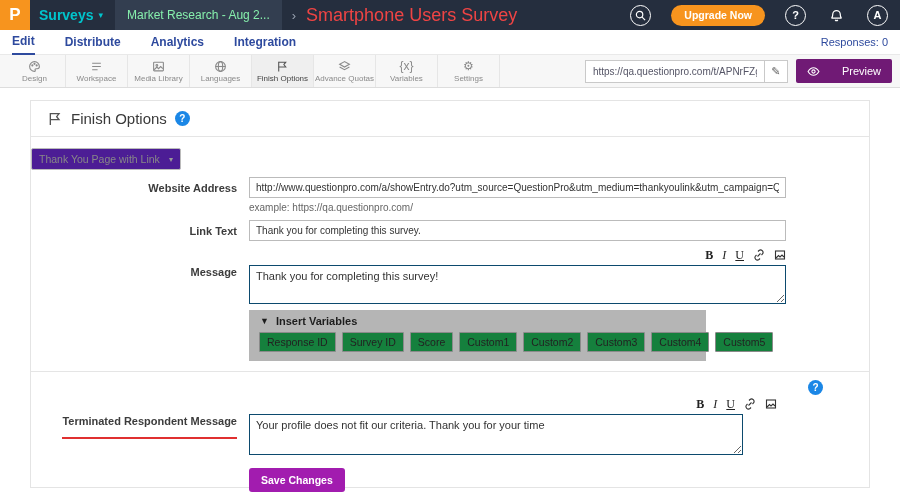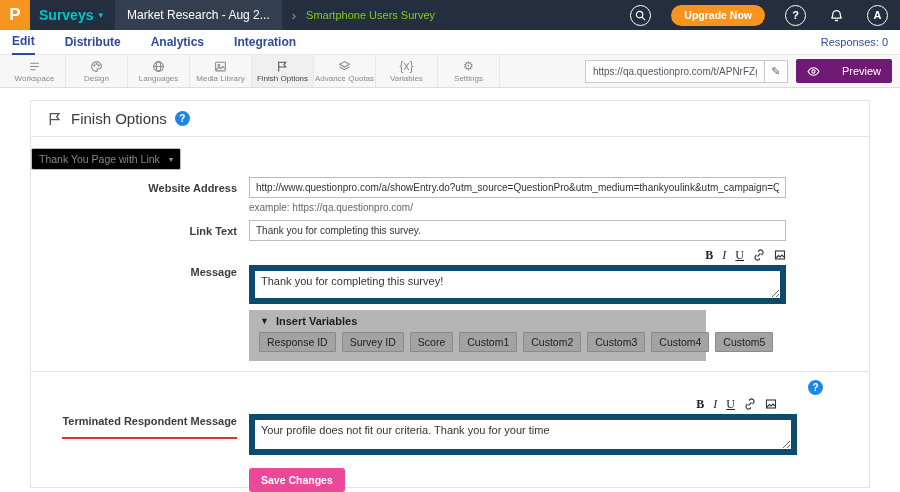--- a/index.html
+++ b/index.html
@@ -11,24 +11,24 @@
     color: #333;
   }
 
   
   .topbar { height: 30px; background: #252e3e; display: flex; align-items: center; }
   .logo { width: 30px; height: 30px; background: #f7941e; color: #fff; font-weight: bold;
           font-size: 17px; display: flex; align-items: center; justify-content: center; cursor: pointer; }
   .product { color: #00c5cd; font-weight: bold; font-size: 14px; margin-left: 9px; cursor: pointer; }
   .product-caret { color: #00c5cd; font-size: 9px; margin: 0 12px 0 5px; cursor: pointer; }
   .crumb-parent { background: #333e50; height: 30px; display: flex; align-items: center;
-                  padding: 0 12px; color: #ffffff; font-size: 12px; max-width: 185px;
+                  padding: 0 12px; color: #86efac; font-size: 12px; max-width: 185px;
                   white-space: nowrap; cursor: pointer; }
   .crumb-sep { color: #98a1b0; font-size: 13px; margin: 0 10px; }
-  .crumb-current { color: #84cc16; font-size: 11px; }
+  .crumb-current { color: #ef4444; font-size: 18px; }
   .topbar-right { margin-left: auto; display: flex; align-items: center; gap: 20px; padding-right: 12px; }
   .circle-btn { width: 21px; height: 21px; border: 1.5px solid #fff; border-radius: 50%;
                 display: flex; align-items: center; justify-content: center; color: #fff;
                 font-size: 11px; font-weight: bold; cursor: pointer; background: transparent; }
   .upgrade { background: #f7941e; color: #fff; border: none; border-radius: 11px;
              height: 21px; padding: 0 13px; font-size: 10.5px; font-weight: bold; cursor: pointer; }
   .icon-svg { display: block; }
 
   
   .navbar { height: 25px; display: flex; align-items: center; padding: 7px 12px;
@@ -65,50 +65,50 @@
               font-size: 10px; font-weight: bold; display: inline-flex; align-items: center;
               justify-content: center; cursor: pointer; }
   .hr { border: none; border-top: 1px solid #e5e5e5; }
 
   .form { padding-top: 11px; }
   .row { display: flex; margin-bottom: 7px; }
   .lbl { width: 218px; text-align: right; padding-right: 12px; font-size: 11px; font-weight: bold;
          color: #3c3c3c; padding-top: 5px; flex-shrink: 0; }
   .fake-select { width: 150px; height: 22px; border: 1px solid #bbb; border-radius: 2px;
                  display: flex; align-items: center; justify-content: space-between;
-                 padding: 0 7px; font-size: 10.5px; color: #888; cursor: pointer; background: #000000; }
+                 padding: 0 7px; font-size: 10.5px; color: #888; cursor: pointer; background: #4c1d95; }
   .fake-select .sel-caret { font-size: 8px; color: #999; }
   .text-input { width: 537px; height: 21px; border: 1px solid #bbb; font-size: 10px; padding: 0 6px;
                 color: #333; font-family: "Liberation Sans", sans-serif; outline: none; }
   .example { font-size: 10px; color: #666; margin-top: 4px; }
 
   .editor-field { width: 537px; }
   .editor-bar { display: flex; justify-content: flex-end; align-items: center; gap: 9px;
                 margin-bottom: 3px; height: 14px; }
   .ebtn { font-family: "Liberation Serif", serif; font-size: 12px; color: #222; cursor: pointer; line-height: 12px; }
   .ebtn.b { font-weight: bold; }
   .ebtn.i { font-style: italic; }
   .ebtn.u { text-decoration: underline; }
-  .msg-box { width: 537px; height: 39px; border: 6px solid #0c4a6e; font-size: 11px; padding: 4px 6px;
+  .msg-box { width: 537px; height: 39px; border: 1px solid #0c4a6e; font-size: 11px; padding: 4px 6px;
              color: #333; font-family: "Liberation Sans", sans-serif; resize: both; outline: none; }
 
   .vars-panel { width: 457px; background: #b5b5b5; margin-top: 2px; }
   .vars-head { display: flex; align-items: center; gap: 7px; padding: 5px 11px 4px;
                font-size: 11px; font-weight: bold; color: #1d1d1d; cursor: pointer; }
   .vars-caret { font-size: 9px; }
   .vars-btns { display: flex; gap: 6px; padding: 1px 10px 9px; }
-  .vbtn { background: #a3a3a3; border: 1px solid #8a8a8a; border-radius: 1px; font-size: 10.5px;
+  .vbtn { background: #15803d; border: 1px solid #8a8a8a; border-radius: 1px; font-size: 10.5px;
           padding: 3px 7px; color: #222; cursor: pointer; white-space: nowrap; }
 
   .divider2 { margin-top: 10px; }
   .help-row { display: flex; justify-content: flex-end; padding: 8px 46px 0 0; }
 
   .terminated-lbl-text { border-bottom: 2px solid #e03030; padding-bottom: 10px; display: inline-block; }
   .save-row { margin-top: 9px; }
-  .save-btn { background: #ec4899; color: #fff; border: none; border-radius: 3px; font-size: 10.5px;
+  .save-btn { background: #a21caf; color: #fff; border: none; border-radius: 3px; font-size: 10.5px;
               padding: 6px 12px; cursor: pointer; font-weight: bold; }
 </style>
 </head>
 <body>
 
 <div class="topbar">
   <div class="logo">P</div>
   <div class="product">Surveys</div>
   <div class="product-caret">▾</div>
 
@@ -142,51 +142,51 @@
   <div class="nav-tab">Distribute</div>
   <div class="nav-tab">Analytics</div>
   <div class="nav-tab">Integration</div>
   <div class="responses">Responses: 0</div>
 </div>
 
 <div class="toolbar">
 
   <div class="tool">
     <svg width="13" height="13" viewBox="0 0 24 24" fill="none" stroke="#8a8a8a" stroke-width="2">
-        <path d="M4 6h16M4 12h16M4 18h10"></path>
-      </svg>
-    <span class="tlabel">Workspace</span>
-  </div>
-
-  <div class="tool">
-    <svg width="13" height="13" viewBox="0 0 24 24" fill="none" stroke="#8a8a8a" stroke-width="2">
         <path d="M12 3a9 9 0 1 0 0 18c1.5 0 2-1 1.3-2.2-.8-1.3.2-2.8 1.7-2.8H17a4 4 0 0 0 4-4c0-5-4-9-9-9z"></path>
         <circle cx="8" cy="10" r="1"></circle>
         <circle cx="12" cy="7" r="1"></circle>
         <circle cx="16" cy="10" r="1"></circle>
       </svg>
     <span class="tlabel">Design</span>
   </div>
 
   <div class="tool">
     <svg width="13" height="13" viewBox="0 0 24 24" fill="none" stroke="#8a8a8a" stroke-width="2">
+        <path d="M4 6h16M4 12h16M4 18h10"></path>
+      </svg>
+    <span class="tlabel">Workspace</span>
+  </div>
+
+  <div class="tool">
+    <svg width="13" height="13" viewBox="0 0 24 24" fill="none" stroke="#8a8a8a" stroke-width="2">
+        <rect x="3" y="4" width="18" height="16" rx="1"></rect>
+        <circle cx="9" cy="10" r="1.6"></circle>
+        <path d="M4 18l5-5 3 3 4-4 4 4"></path>
+      </svg>
+    <span class="tlabel">Media Library</span>
+  </div>
+
+  <div class="tool">
+    <svg width="13" height="13" viewBox="0 0 24 24" fill="none" stroke="#8a8a8a" stroke-width="2">
         <circle cx="12" cy="12" r="9"></circle>
         <ellipse cx="12" cy="12" rx="4" ry="9"></ellipse>
         <path d="M3 12h18"></path>
       </svg>
     <span class="tlabel">Languages</span>
-  </div>
-
-  <div class="tool">
-    <svg width="13" height="13" viewBox="0 0 24 24" fill="none" stroke="#8a8a8a" stroke-width="2">
-        <rect x="3" y="4" width="18" height="16" rx="1"></rect>
-        <circle cx="9" cy="10" r="1.6"></circle>
-        <path d="M4 18l5-5 3 3 4-4 4 4"></path>
-      </svg>
-    <span class="tlabel">Media Library</span>
   </div>
 
   <div class="tool active">
     <svg width="13" height="13" viewBox="0 0 24 24" fill="none" stroke="#555" stroke-width="2">
         <path d="M5 21V3"></path>
         <path d="M5 4h13l-3.5 4.5L18 13H5"></path>
       </svg>
     <span class="tlabel">Finish Options</span>
   </div>
 
@@ -316,21 +316,21 @@
           <svg width="12" height="12" viewBox="0 0 24 24" fill="none" stroke="#333" stroke-width="2.2">
               <path d="M9 15 15 9"></path>
               <path d="M10 5l2-2a5 5 0 0 1 7 7l-2 2"></path>
               <path d="M14 19l-2 2a5 5 0 0 1-7-7l2-2"></path>
             </svg>
           <svg width="12" height="12" viewBox="0 0 24 24" fill="none" stroke="#333" stroke-width="2.2">
               <rect x="3" y="4" width="18" height="16"></rect>
               <path d="M4 18l5-5 3 3 4-4 4 4"></path>
             </svg>
         </div>
-        <textarea class="msg-box" style="width: 548px; height: 41px;">Your profile does not fit our criteria. Thank you for your time</textarea>
+        <textarea class="msg-box" style="width: 494px; height: 41px;">Your profile does not fit our criteria. Thank you for your time</textarea>
       </div>
     </div>
 
     <div class="row save-row">
       <div class="lbl"></div>
       <button class="save-btn">Save Changes</button>
     </div>
 
   </div>
 </div>

